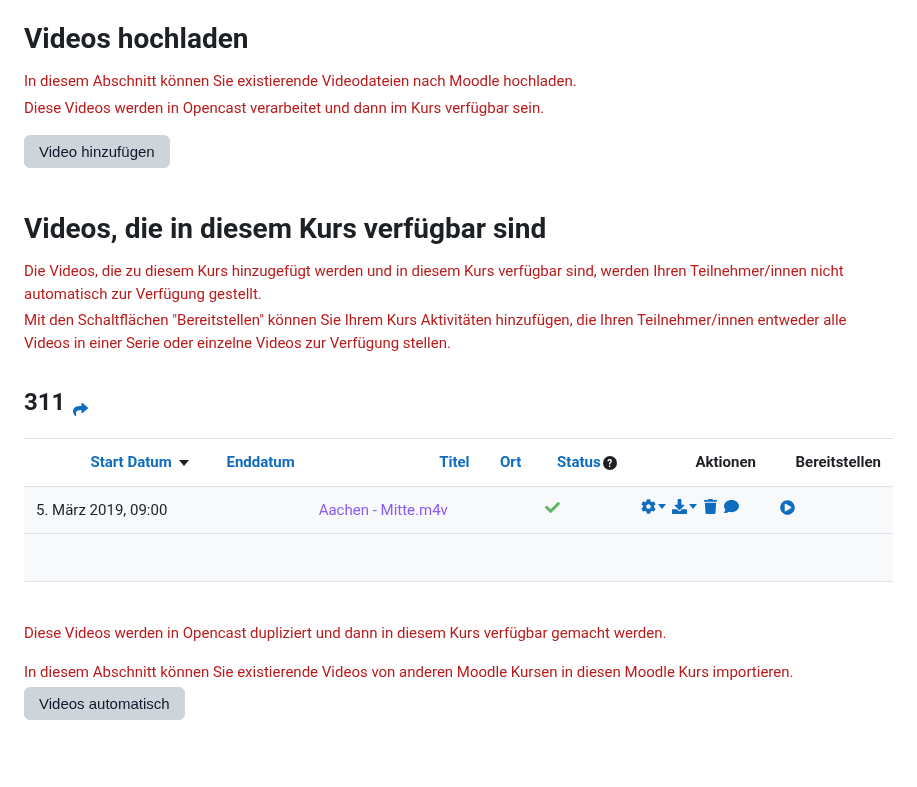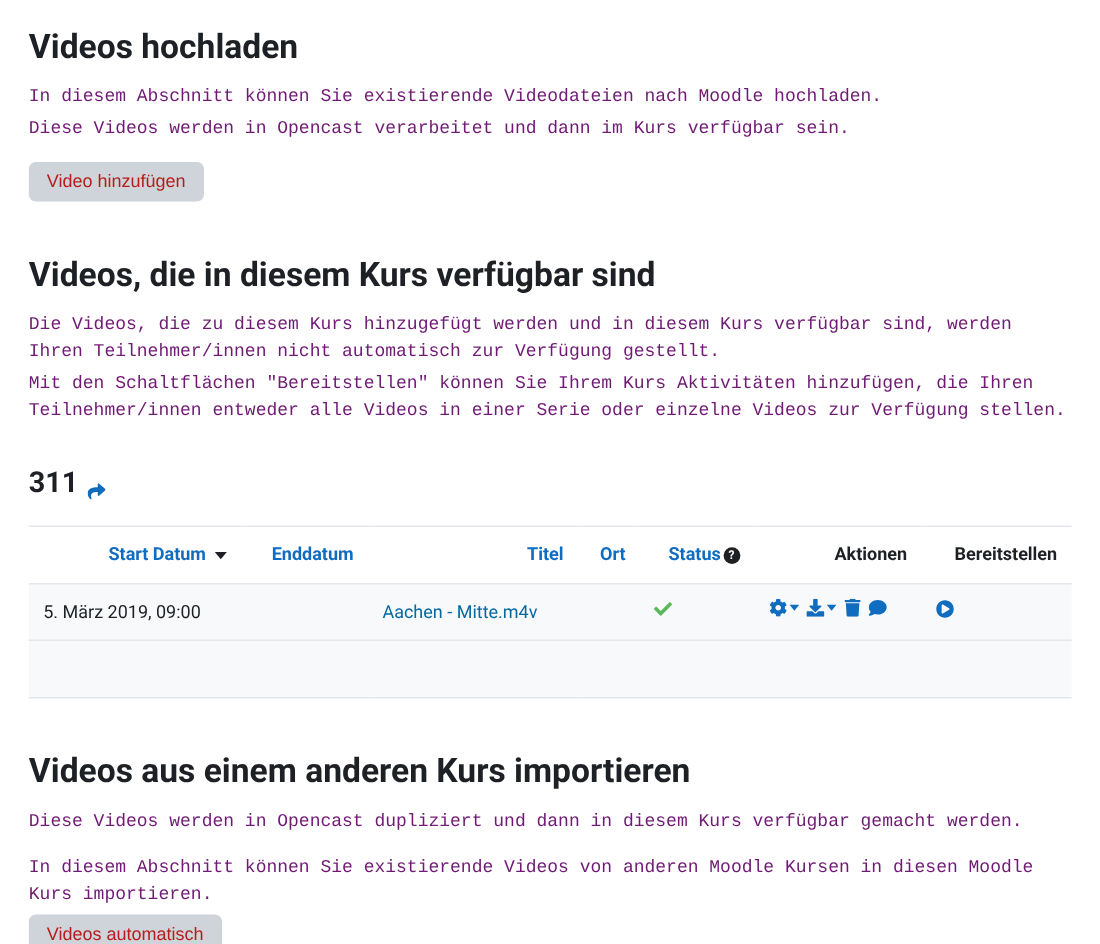--- a/index.html
+++ b/index.html
@@ -12,28 +12,27 @@
       line-height: 1.5;
       width: 917px;
     }
     h2 {
       font-size: 28px;
       font-weight: 700;
       margin: 8px 0 10px 0;
     }
     p.desc {
       margin: 0 0 4px 0;
-      color: #701a75;
-      font-family: Liberation Mono, monospace;
+      color: #b91c1c;
     }
     p.desc.last { margin-bottom: 16px; }
     .btn {
       background: #ced4da;
       border: 1px solid #ced4da;
-      color: #b91c1c;
+      color: #0f172a;
       padding: 7px 14px;
       border-radius: 6px;
       font-size: 15px;
       cursor: pointer;
     }
     .section { margin-bottom: 40px; }
     .course-head {
       display: flex;
       align-items: flex-end;
       gap: 8px;
@@ -85,21 +84,21 @@
       margin-left: 2px;
       vertical-align: middle;
     }
     .table tbody td {
       padding: 12px;
       border-bottom: 1px solid #dee2e6;
       vertical-align: top;
       font-size: 15px;
     }
     .table tbody tr { background: #f8f9fa; margin-top: 28px; }
-    a.link { color: #0369a1; text-decoration: none; }
+    a.link { color: #8b5cf6; text-decoration: none; }
     .check {
       color: #5cb85c;
       font-weight: 700;
     }
     .action-icons {
       display: flex;
       align-items: center;
       gap: 6px;
     }
     .icon-btn {
@@ -210,17 +209,16 @@
         </td>
       </tr>
       <tr>
         <td class="row-pad" colspan="7"></td>
       </tr>
     </tbody>
   </table>
 </div>
 
 <div class="section">
-  <h2>Videos aus einem anderen Kurs importieren</h2>
   <p class="desc last">Diese Videos werden in Opencast dupliziert und dann in diesem Kurs verfügbar gemacht werden.</p>
   <p class="desc">In diesem Abschnitt können Sie existierende Videos von anderen Moodle Kursen in diesen Moodle Kurs importieren.</p>
   <button class="btn">Videos automatisch</button>
 </div>
 
 </body></html>

